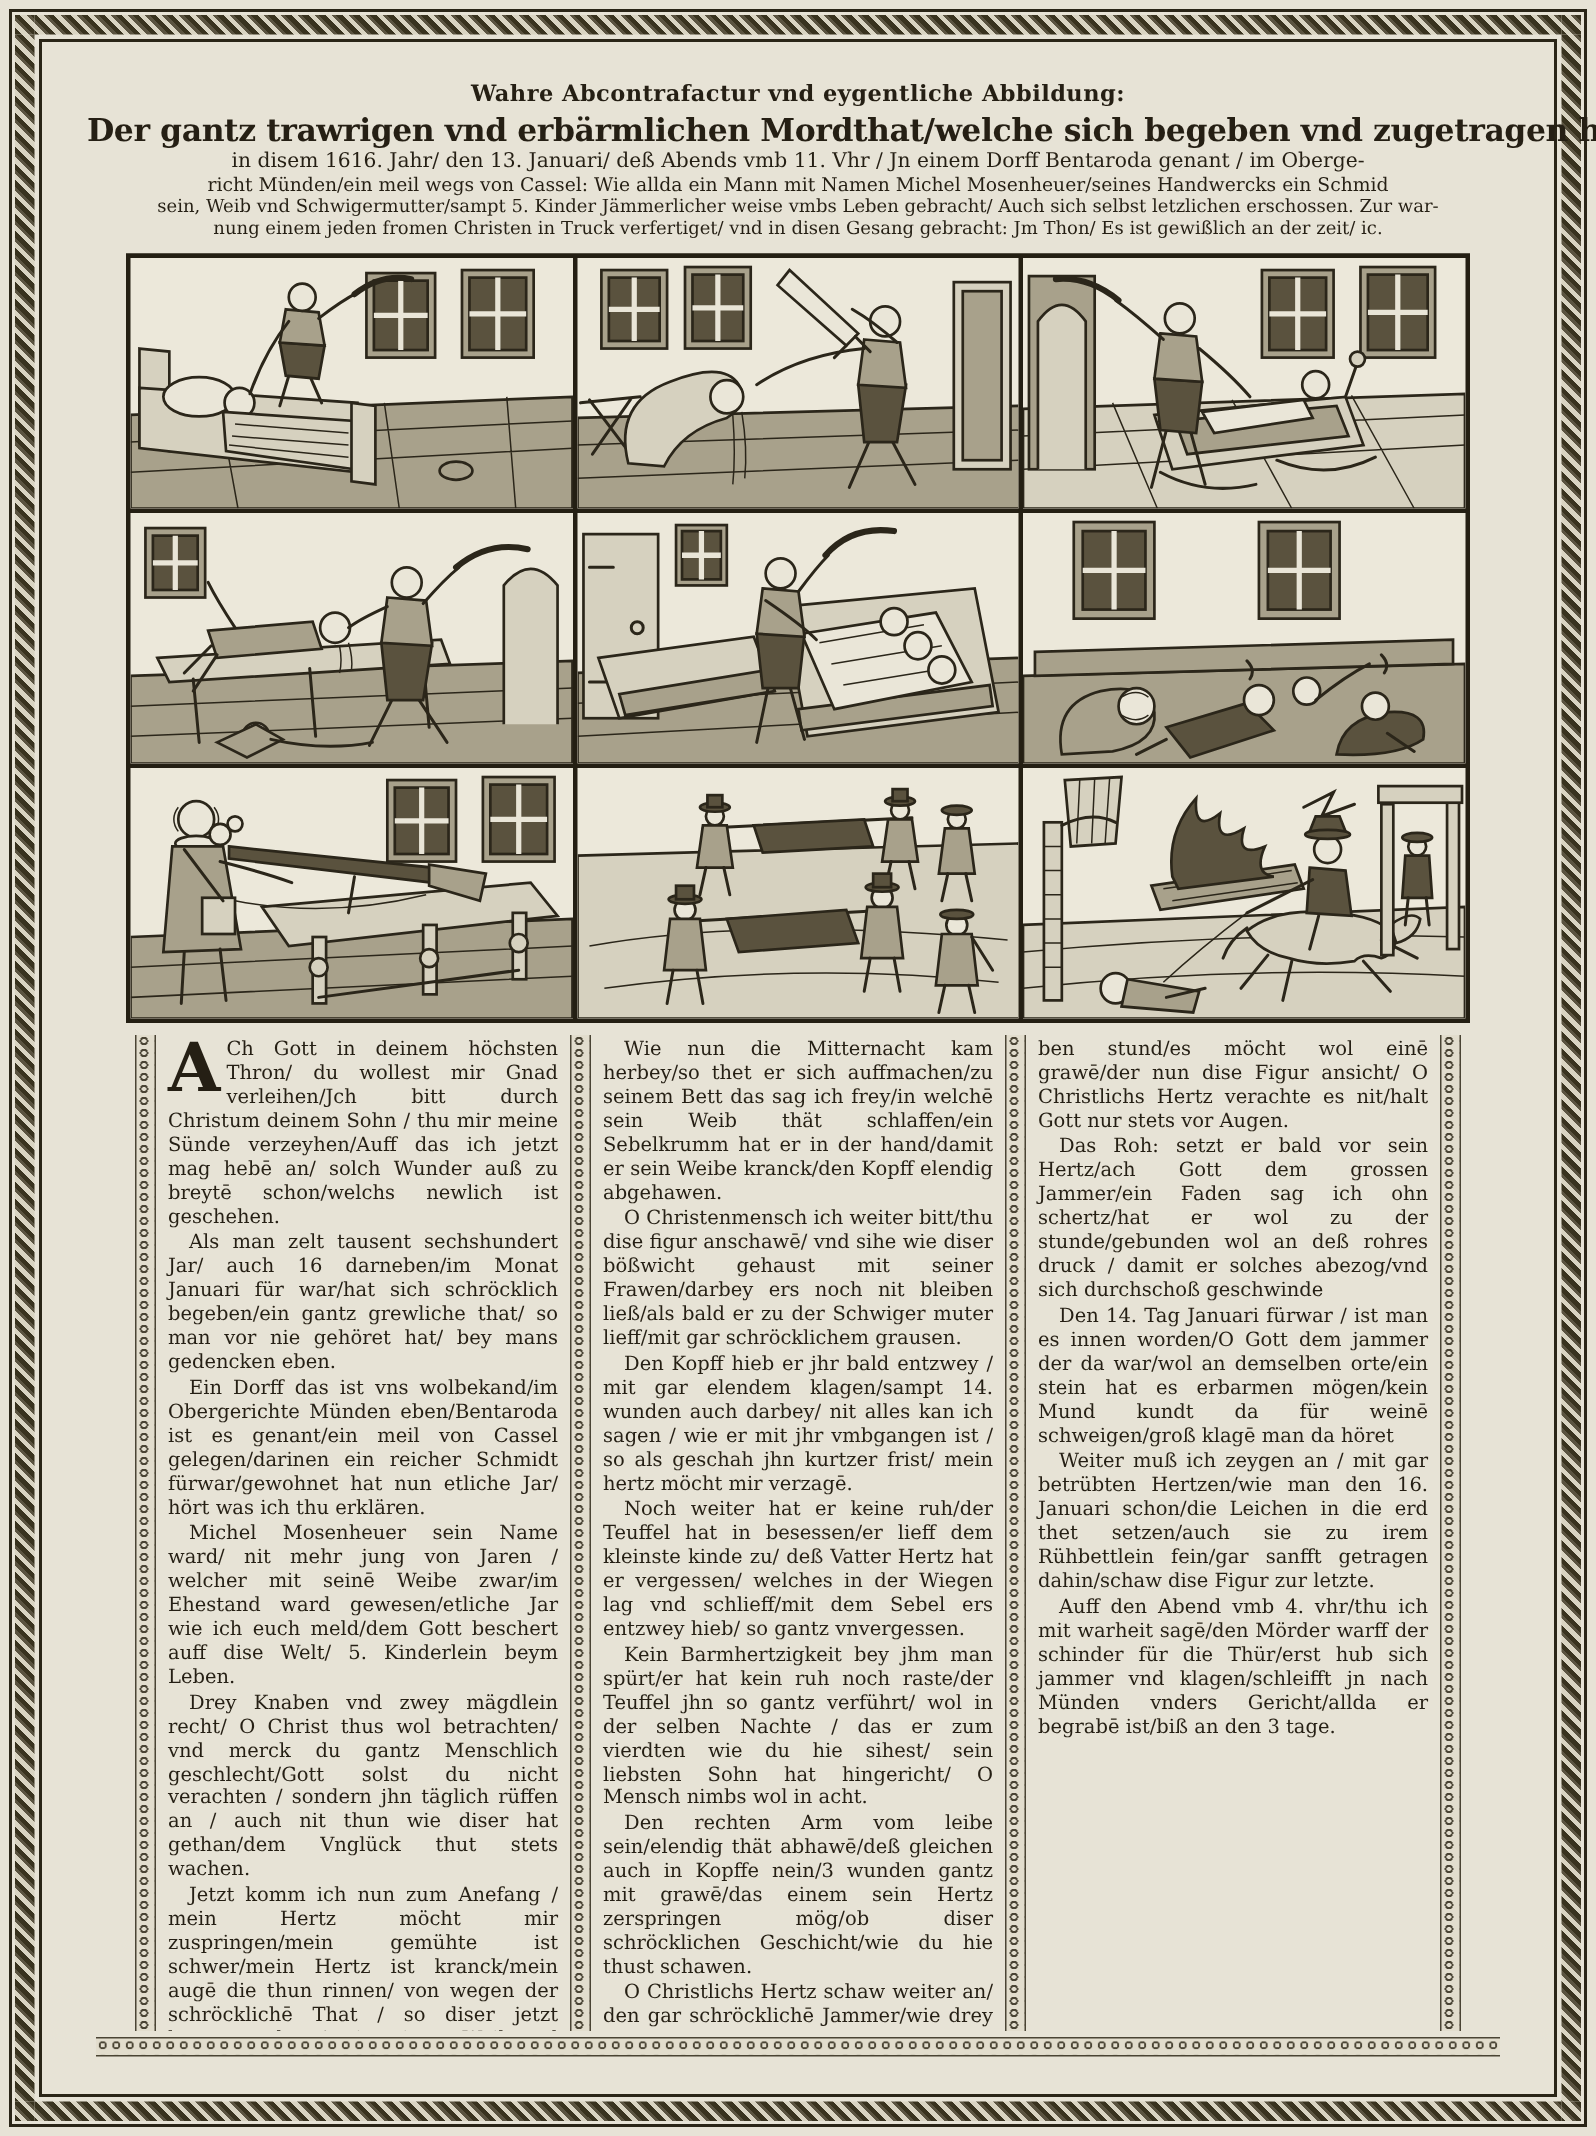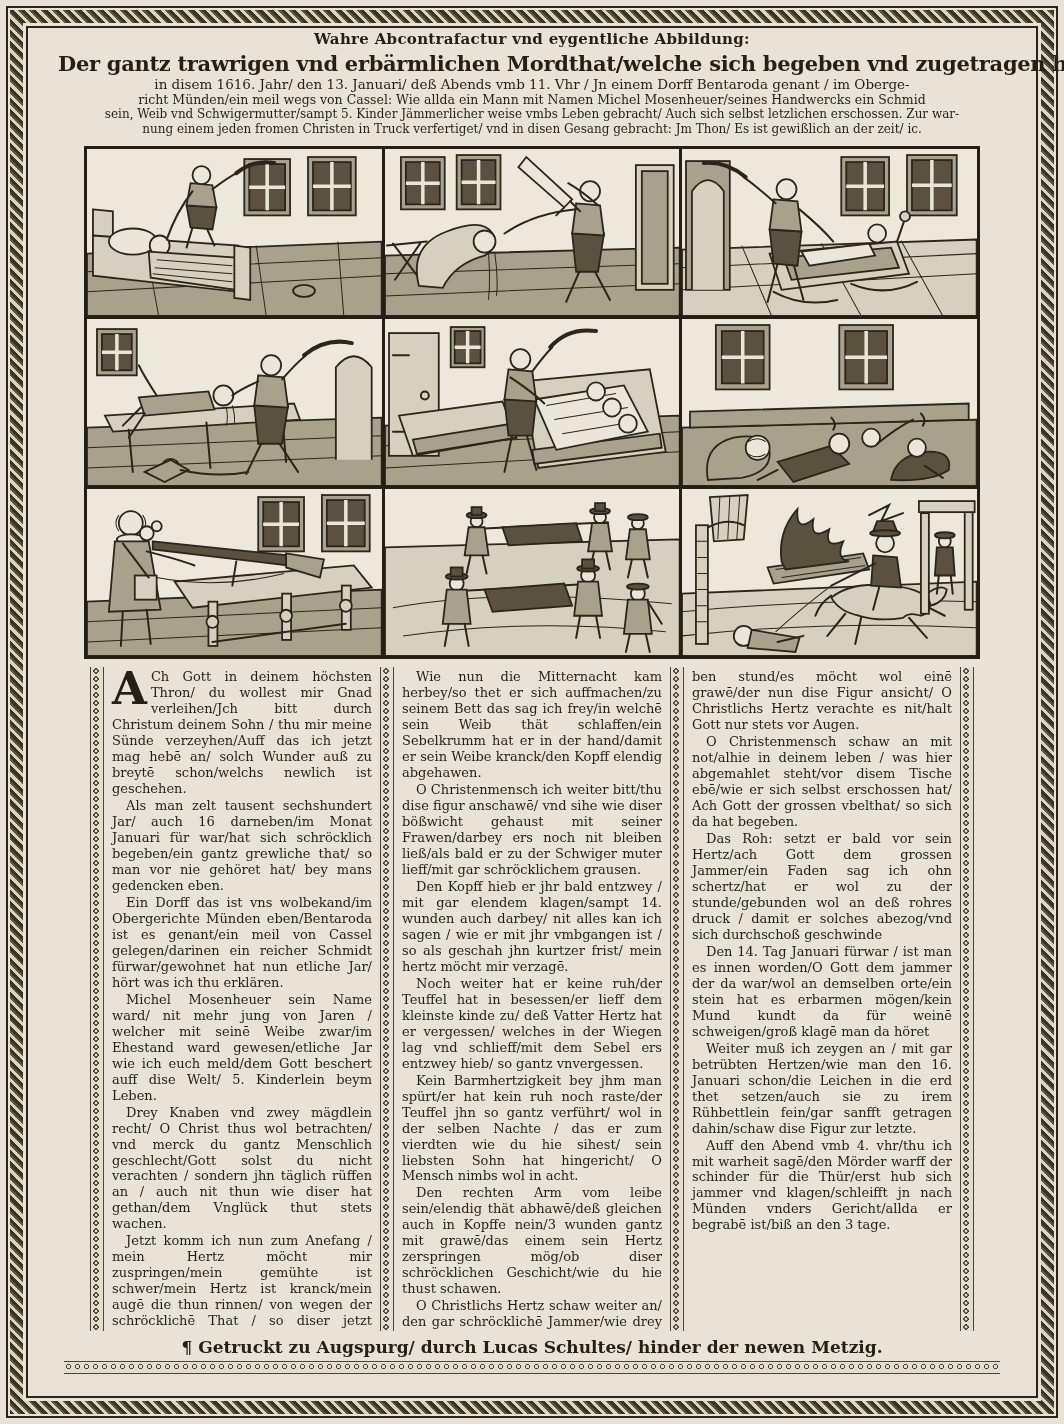--- a/index.html
+++ b/index.html
@@ -12,21 +12,21 @@
   
   .frame-outer{position:absolute;inset:6px;border:2px solid #2a2517;pointer-events:none;}
   .frame-band{position:absolute;inset:10px;border:13px solid transparent;
     border-image:repeating-linear-gradient(45deg,#39331f 0 3px,#d9d4c2 3px 6px,#5a5340 6px 8px) 13;
     pointer-events:none;}
   .frame-inner{position:absolute;inset:26px;border:2px solid #2a2517;pointer-events:none;}
 
   .content{position:absolute;inset:30px;display:flex;flex-direction:column;}
 
   
-  .header{margin:0 28px 4px;text-align:center;}
+  .header{margin:23px 28px 4px;text-align:center;}
   .kicker{font-size:15px;font-weight:700;letter-spacing:.3px;}
   .main-title{font-size:21px;font-weight:800;letter-spacing:-.3px;margin-top:3px;white-space:nowrap;}
   .subline{font-weight:400;line-height:1.2;}
   .s1{font-size:13.5px;} .s2{font-size:12.5px;} .s3{font-size:12px;text-align:center;} .s4{font-size:12px;}
 
   
   .panel-grid{
     margin:6px 54px 8px;border:3px solid #241f13;background:#241f13;
     display:grid;grid-template-columns:repeat(3,1fr);grid-auto-rows:167px;gap:3px;
   }
@@ -381,27 +381,25 @@
       <p class="para indent">Kein Barmhertzigkeit bey jhm man spürt/er hat kein ruh noch raste/der Teuffel jhn so gantz verführt/ wol in der selben Nachte / das er zum vierdten wie du hie sihest/ sein liebsten Sohn hat hingericht/ O Mensch nimbs wol in acht.</p>
       <p class="para indent">Den rechten Arm vom leibe sein/elendig thät abhawē/deß gleichen auch in Kopffe nein/3 wunden gantz mit grawē/das einem sein Hertz zerspringen mög/ob diser schröcklichen Geschicht/wie du hie thust schawen.</p>
       <p class="para indent">O Christlichs Hertz schaw weiter an/ den gar schröcklichē Jammer/wie drey kinder im Bette nun/ schlieffen so gar ohn kummer/ dem lieff der Mörder eylends zu/ der teuffel ließ im gar kein ruh/er hat in gantz besessen.</p>
 
     </div>
 
     <div class="v-chain"></div>
 
     <div class="col">
       <p class="para">ben stund/es möcht wol einē grawē/der nun dise Figur ansicht/ O Christlichs Hertz verachte es nit/halt Gott nur stets vor Augen.</p>
-      <p class="para indent">O Christenmensch schaw an mit not/alhie in deinem leben / was hier abgemahlet steht/vor disem Tische ebē/wie er sich selbst erschossen hat/ Ach Gott der grossen vbelthat/ so sich da hat begeben.</p>
       <p class="para indent">Das Roh: setzt er bald vor sein Hertz/ach Gott dem grossen Jammer/ein Faden sag ich ohn schertz/hat er wol zu der stunde/gebunden wol an deß rohres druck / damit er solches abezog/vnd sich durchschoß geschwinde</p>
       <p class="para indent">Den 14. Tag Januari fürwar / ist man es innen worden/O Gott dem jammer der da war/wol an demselben orte/ein stein hat es erbarmen mögen/kein Mund kundt da für weinē schweigen/groß klagē man da höret</p>
       <p class="para indent">Weiter muß ich zeygen an / mit gar betrübten Hertzen/wie man den 16. Januari schon/die Leichen in die erd thet setzen/auch sie zu irem Rühbettlein fein/gar sanfft getragen dahin/schaw dise Figur zur letzte.</p>
       <p class="para indent">Auff den Abend vmb 4. vhr/thu ich mit warheit sagē/den Mörder warff der schinder für die Thür/erst hub sich jammer vnd klagen/schleifft jn nach Münden vnders Gericht/allda er begrabē ist/biß an den 3 tage.</p>
 
     </div>
 
     <div class="v-chain"></div>
   </div>
 
-  <div class="imprint">¶ Getruckt zu Augspurg/ durch Lucas Schultes/ hinder der newen Metzig.</div>
   <div class="h-chain bottom-chain"></div>
 
 </div>
 
 </body></html>

